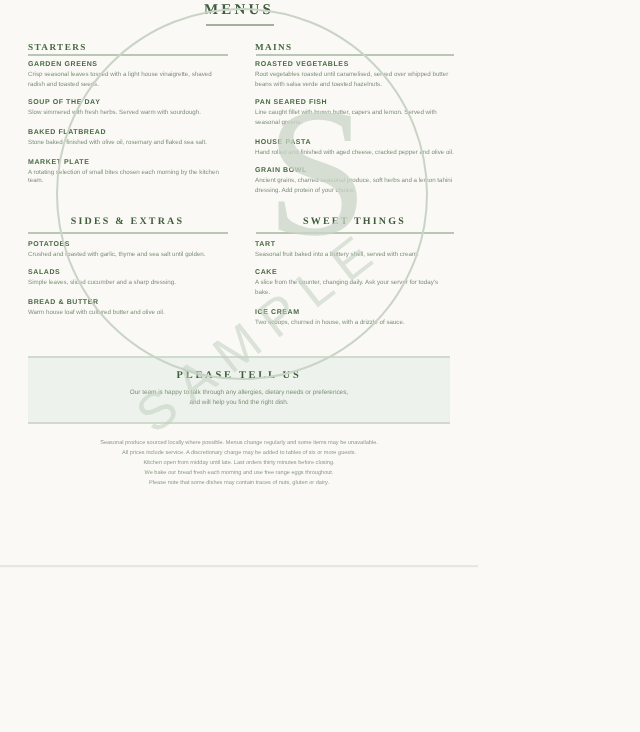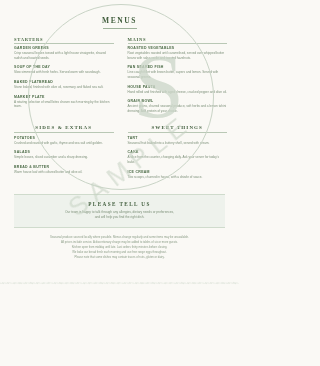--- a/index.html
+++ b/index.html
@@ -64,21 +64,20 @@
     pointer-events:none;
   }
 
   .title{
     text-align:center;
     font-family:"Liberation Serif", serif;
     font-size:7.5px;
     letter-spacing:1.6px;
     font-weight:700;
     color:#3f5c3b;
-    padding-top:16px;
   }
   .title-rule{
     width:34px;height:0;
     border-top:0.7px solid #9fb39b;
     margin:2.5px auto 0 auto;
   }
 
   .cols{
     display:flex;
     padding:8px 12px 0 14px;

